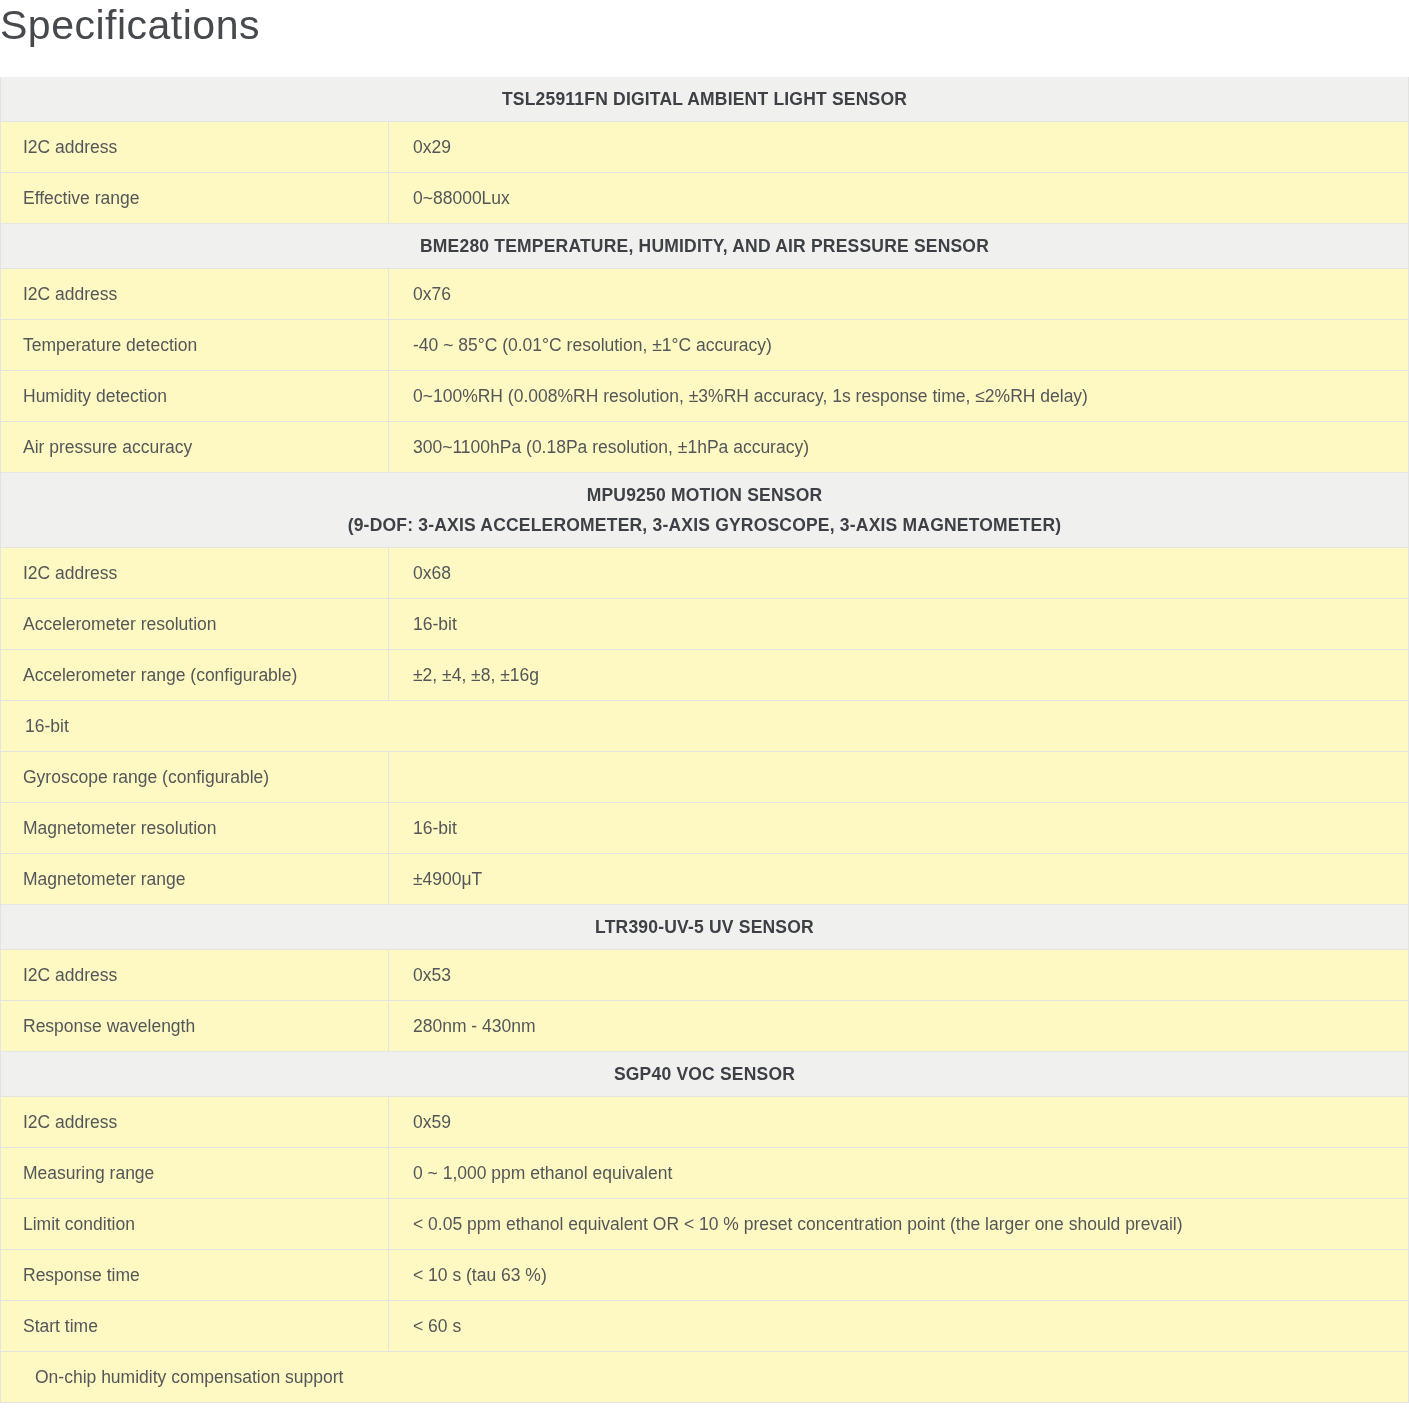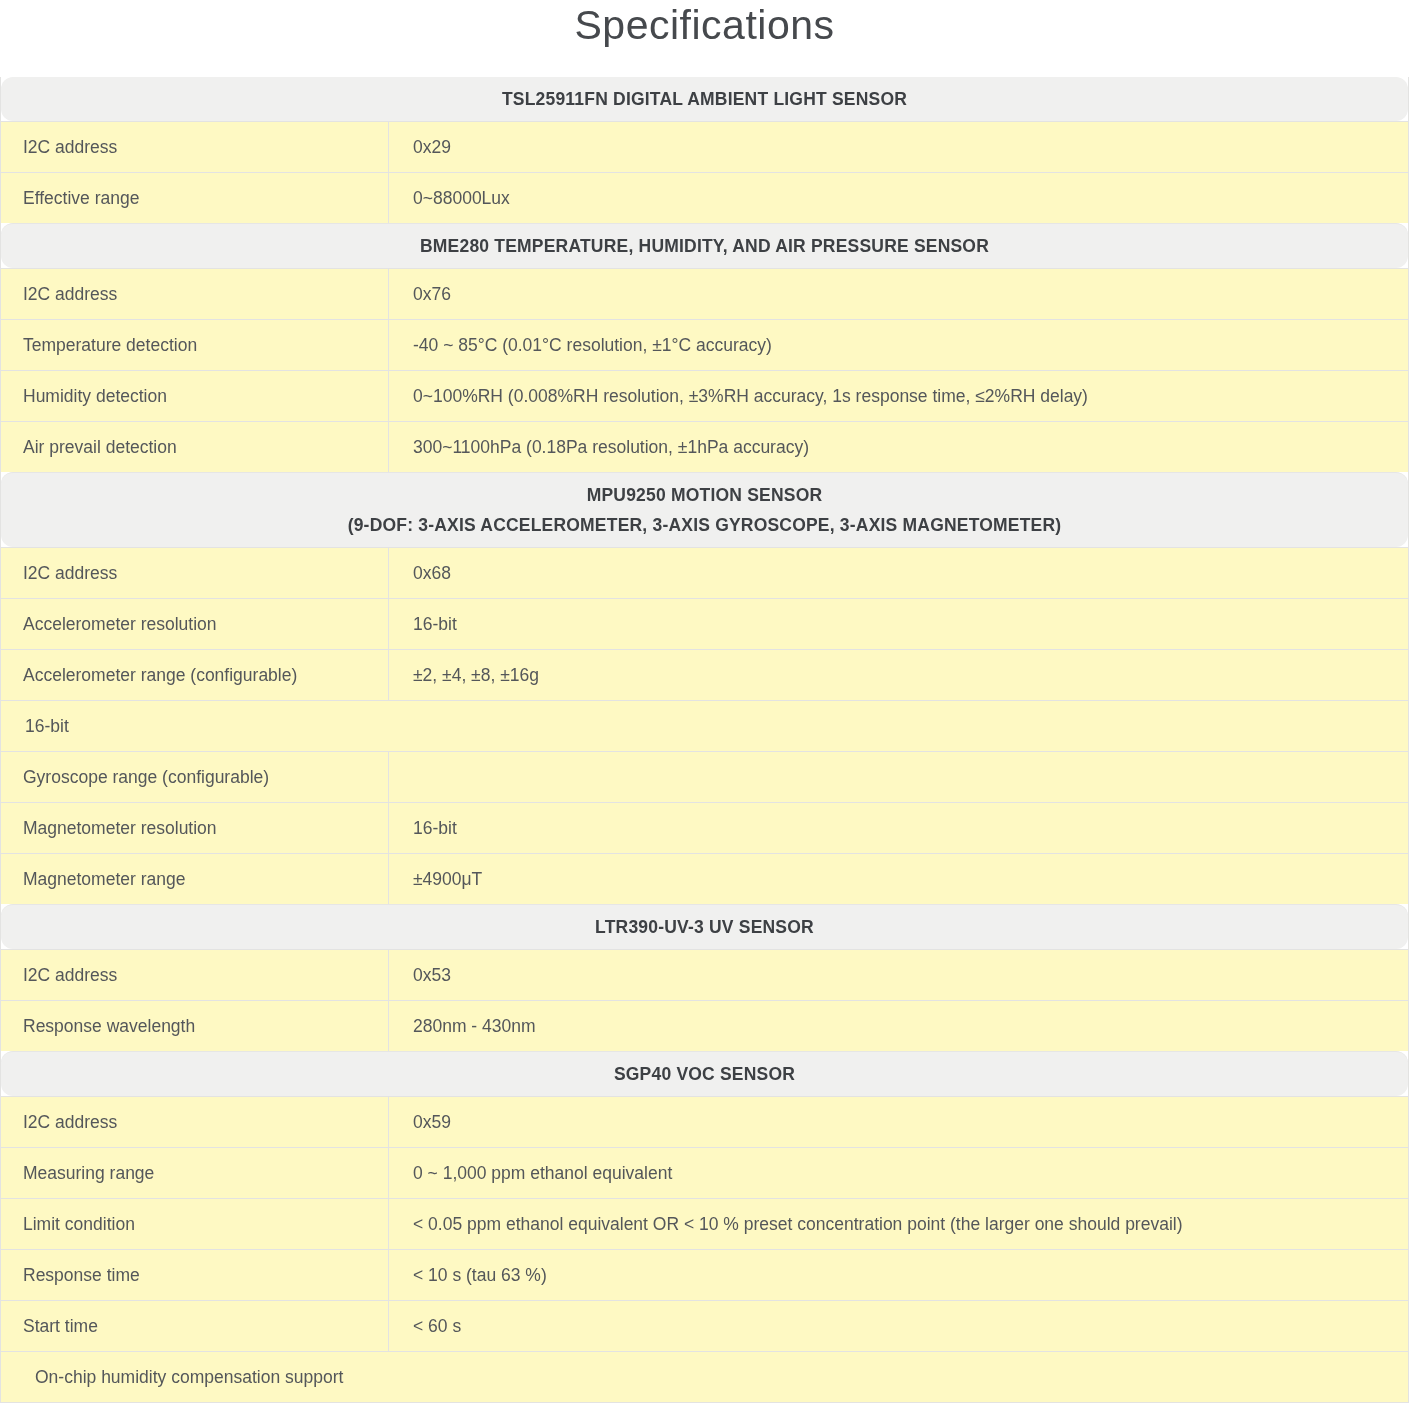--- a/index.html
+++ b/index.html
@@ -8,37 +8,35 @@
     color:#54575a;
     width:1409px;
   }
   .page{width:1409px;}
   .page-title{
     margin:0;
     padding:0;
     font-size:41px;
     font-weight:400;
     color:#46494d;
-    text-align:center;
     line-height:50px;
     letter-spacing:0.5px;
   }
   .spec-table{
     margin-top:27px;
     border-left:1px solid #e3e3e2;
     border-right:1px solid #e3e3e2;
     border-bottom:1px solid #e3e3e2;
     box-sizing:border-box;
   }
   .sec-header{
     background:#f0f0ef;
     text-align:center;
     padding:7px 10px;
     border-top:1px solid #e6e6e5;
-    border-radius:12px;
   }
   .sec-header-line{
     font-weight:700;
     font-size:17.5px;
     color:#3d4044;
     line-height:30px;
     letter-spacing:0.2px;
   }
   .row{
     display:flex;
@@ -97,21 +95,21 @@
       </div>
       <div class="row">
         <div class="cell label">Temperature detection</div>
         <div class="cell value">-40 ~ 85°C (0.01°C resolution, ±1°C accuracy)</div>
       </div>
       <div class="row">
         <div class="cell label">Humidity detection</div>
         <div class="cell value">0~100%RH (0.008%RH resolution, ±3%RH accuracy, 1s response time, ≤2%RH delay)</div>
       </div>
       <div class="row">
-        <div class="cell label">Air prevail detection</div>
+        <div class="cell label">Air pressure accuracy</div>
         <div class="cell value">300~1100hPa (0.18Pa resolution, ±1hPa accuracy)</div>
       </div>
       <div class="sec-header">
         <div class="sec-header-line">MPU9250 MOTION SENSOR</div>
         <div class="sec-header-line">(9-DOF: 3-AXIS ACCELEROMETER, 3-AXIS GYROSCOPE, 3-AXIS MAGNETOMETER)</div>
       </div>
       <div class="row">
         <div class="cell label">I2C address</div>
         <div class="cell value">0x68</div>
       </div>
@@ -131,21 +129,21 @@
       </div>
       <div class="row">
         <div class="cell label">Magnetometer resolution</div>
         <div class="cell value">16-bit</div>
       </div>
       <div class="row">
         <div class="cell label">Magnetometer range</div>
         <div class="cell value">±4900μT</div>
       </div>
       <div class="sec-header">
-        <div class="sec-header-line">LTR390-UV-3 UV SENSOR</div>
+        <div class="sec-header-line">LTR390-UV-5 UV SENSOR</div>
       </div>
       <div class="row">
         <div class="cell label">I2C address</div>
         <div class="cell value">0x53</div>
       </div>
       <div class="row">
         <div class="cell label">Response wavelength</div>
         <div class="cell value">280nm - 430nm</div>
       </div>
       <div class="sec-header">

